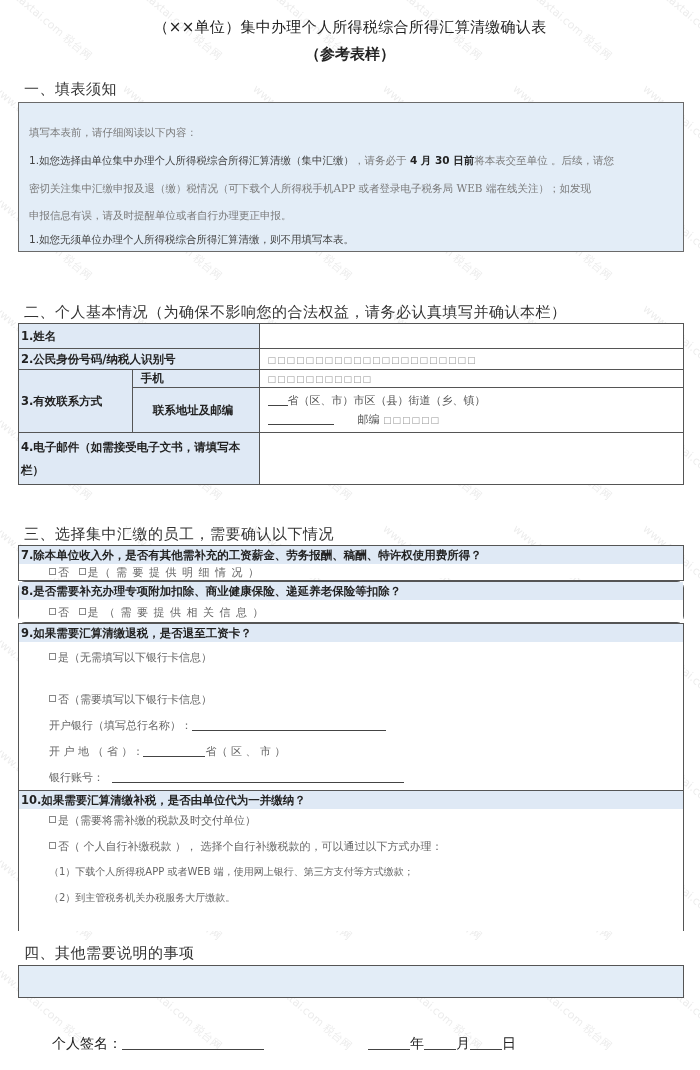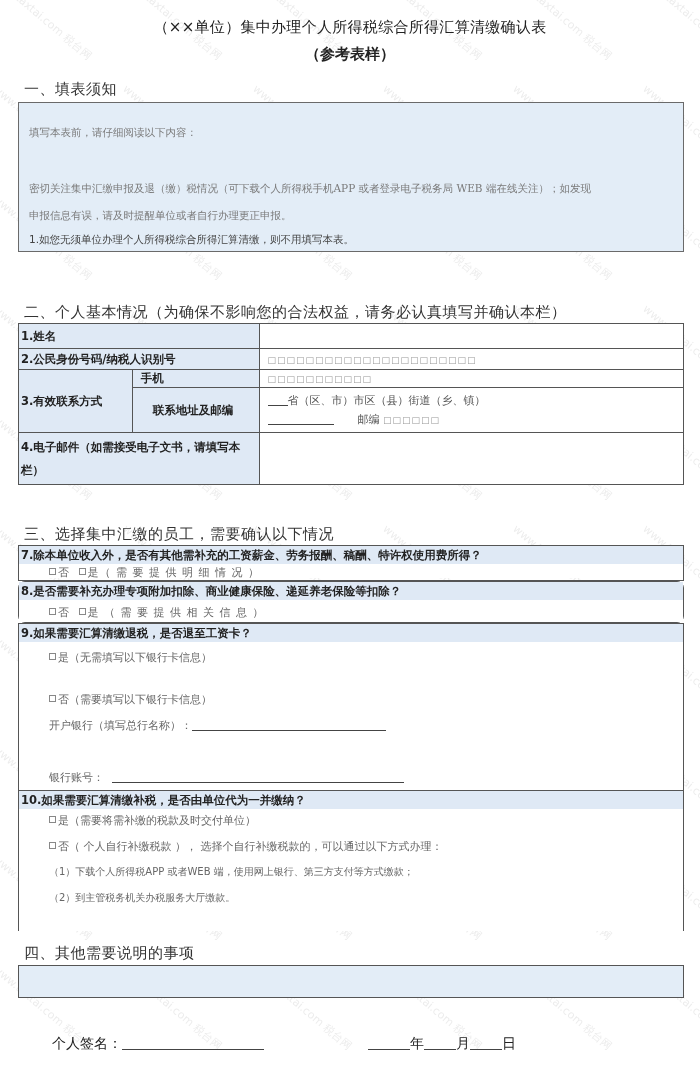--- a/index.html
+++ b/index.html
@@ -96,20 +96,23 @@
     <div class="wm" style="left: 500px; top: 1000px;">www.taxtai.com 税台网</div>
     <div class="wm" style="left: 630px; top: 1000px;">www.taxtai.com 税台网</div>
   </div>
 
 <div class="title">（××单位）集中办理个人所得税综合所得汇算清缴确认表</div>
 <div class="subtitle">（参考表样）</div>
 
 <div class="section-heading" style="top:80px;">一、填表须知</div>
 <div class="notice-box">
   <div class="notice-line" style="top:23px;">填写本表前，请仔细阅读以下内容：</div>
+  <div class="notice-line" style="top:51px;">
+    <span class="dark">1.如您选择由单位集中办理个人所得税综合所得汇算清缴（集中汇缴）</span><span>，请务必于 </span><b>4 月 30 日前</b><span>将本表交至单位 。后续，请您</span>
+  </div>
   <div class="notice-line" style="top:79px;">密切关注集中汇缴申报及退（缴）税情况（可下载个人所得税手机APP 或者登录电子税务局 WEB 端在线关注）；如发现</div>
   <div class="notice-line" style="top:106px;">申报信息有误，请及时提醒单位或者自行办理更正申报。</div>
   <div class="notice-line" style="top:130px;"><span class="dark">1.如您无须单位办理个人所得税综合所得汇算清缴，则不用填写本表。</span></div>
 </div>
 
 <div class="section-heading" style="top:303px;">二、个人基本情况（为确保不影响您的合法权益，请务必认真填写并确认本栏）</div>
 <table class="info">
   <colgroup>
     <col style="width:114px">
       <col style="width:127px">
@@ -170,20 +173,23 @@
   <div class="q-body" style="height:148px;">
     <div class="opt-line" style="left:30px; top:8px;">
       <span class="chk"></span><span>是（无需填写以下银行卡信息）</span>
     </div>
     <div class="opt-line" style="left:30px; top:50px;">
       <span class="chk"></span><span>否（需要填写以下银行卡信息）</span>
     </div>
     <div class="opt-line" style="left:30px; top:76px;">
       <span>开户银行（填写总行名称）：</span><span class="uline" style="width:194px;"></span>
     </div>
+    <div class="opt-line" style="left:30px; top:102px;">
+      <span>开 户 地 （ 省 ）：</span><span class="uline" style="width:62px;"></span><span>省（ 区 、 市 ）</span>
+    </div>
     <div class="opt-line" style="left:30px; top:128px;">
       <span>银行账号：</span><span class="uline" style="width:292px; margin-left:8px;"></span>
     </div>
   </div>
 </div>
 
 <div class="q-box" style="top:790px; height:141px;">
   <div class="q-head">10.如果需要汇算清缴补税，是否由单位代为一并缴纳？</div>
   <div class="q-body" style="height:122px;">
     <div class="opt-line" style="left:30px; top:4px;">

